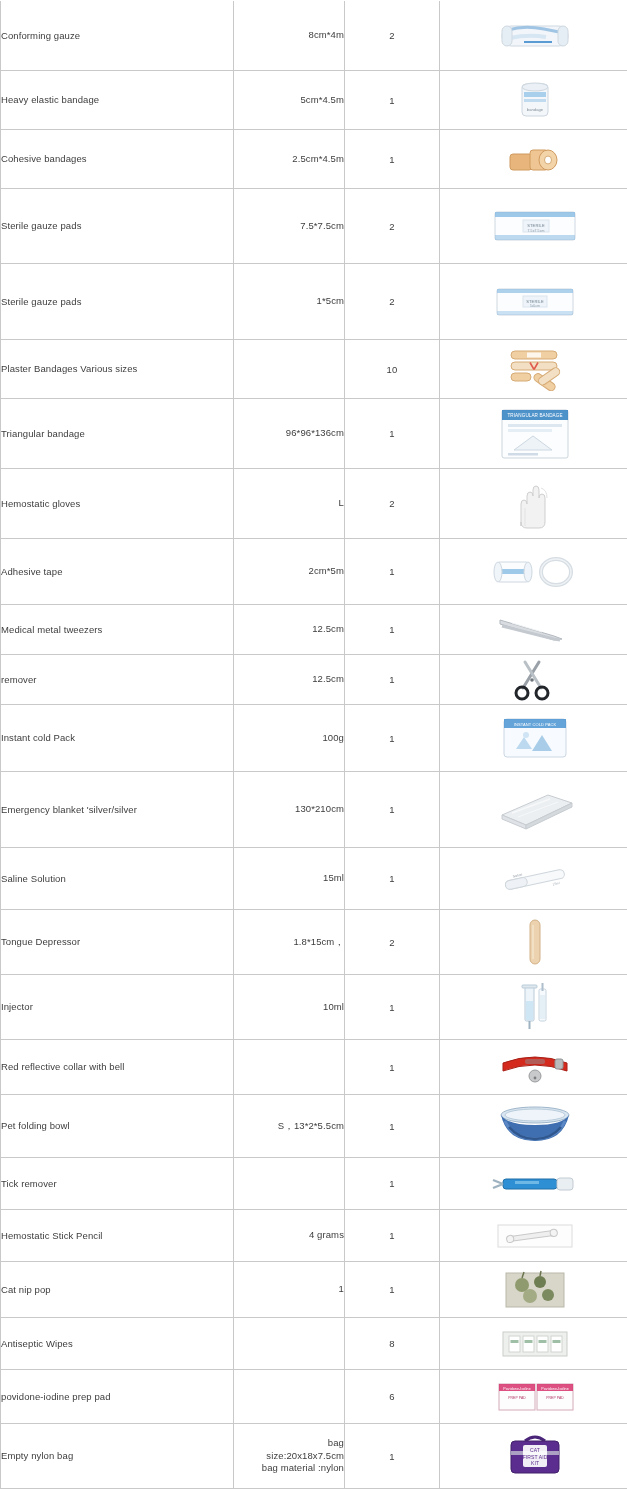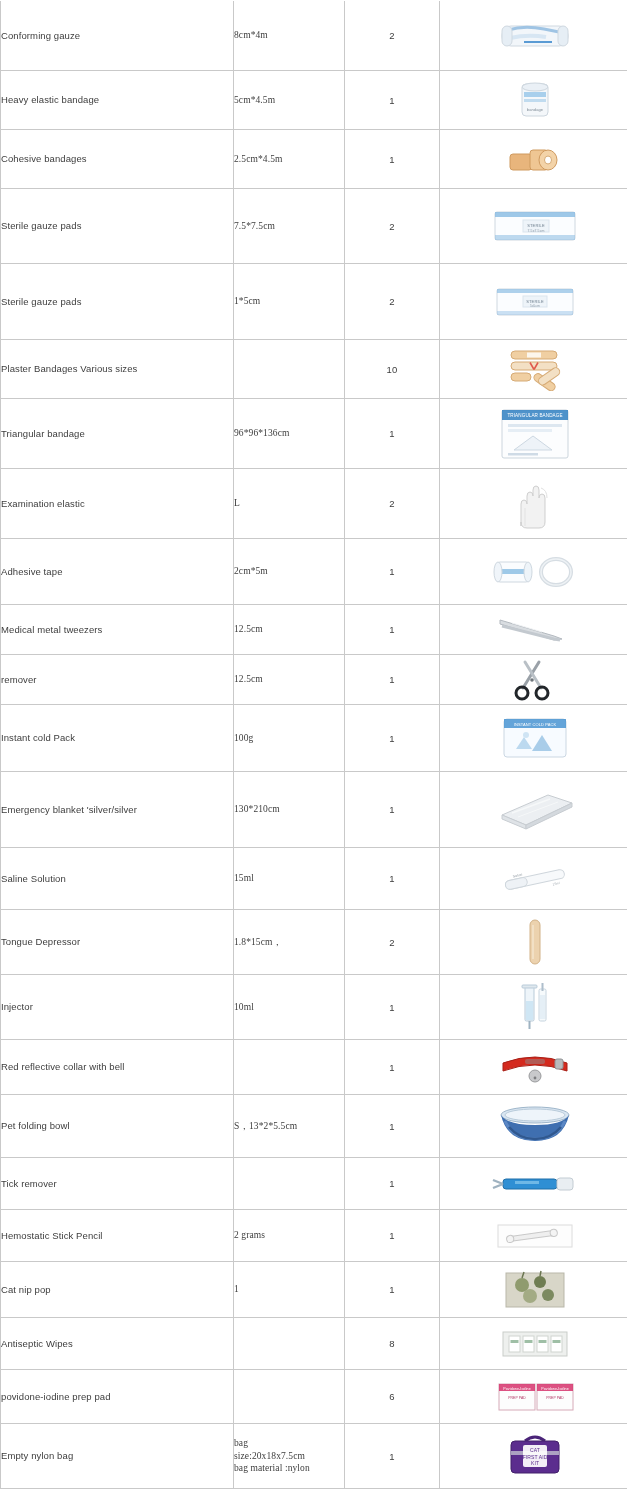--- a/index.html
+++ b/index.html
@@ -35,23 +35,22 @@
     letter-spacing: 0.1px;
   }
   td.c-name {
     width: 232px;
     padding-left: 8px;
     text-align: left;
     line-height: 1.25;
   }
   td.c-size {
     width: 110px;
-    text-align: left;
+    text-align: right;
     line-height: 1.35;
-    font-family: Liberation Serif, serif;
   }
   td.c-qty {
     width: 94px;
     text-align: center;
   }
   td.c-img {
     width: 189px;
     text-align: center;
     padding: 3px 0;
   }
@@ -202,21 +201,21 @@
               <rect x="14" y="18" width="54" height="3" fill="#dde7f0"></rect>
               <rect x="14" y="23" width="44" height="3" fill="#e6eef5"></rect>
               <polygon points="20,44 58,44 39,30" fill="#eef3f8" stroke="#cdd8e2"></polygon>
               <rect x="14" y="47" width="30" height="2.5" fill="#cfdbe6"></rect>
             </svg>
           </div>
         </td>
       </tr>
 
       <tr style="height:70px">
-        <td class="c-name">Examination elastic</td>
+        <td class="c-name">Hemostatic gloves</td>
         <td class="c-size">L</td>
         <td class="c-qty">2</td>
         <td class="c-img">
           <div class="imgbox">
             <svg width="60" height="56" viewBox="0 0 60 56">
               <path d="M16 50 V28 q0-4 3-4 t3 4 v-8 q0-4 3-4 t3 4 v-6 q0-4 3-4 t3 4 v8 q0-4 3-4 t3 4 v24 q0 6-6 6 H22 q-6 0-6-6z" fill="#f2f2f2" stroke="#cfcfcf"></path>
               <path d="M20 50 V32" stroke="#e2e2e2"></path>
               <path d="M36 12 q6 2 6 10" stroke="#e0e0e0" fill="none"></path>
             </svg>
           </div>
@@ -404,21 +403,21 @@
               <rect x="72" y="8" width="16" height="12" rx="3" fill="#e9eef2" stroke="#c3ccd3"></rect>
               <path d="M18 14 L8 10 M18 14 L8 18" stroke="#9fb2c0" stroke-width="2.4"></path>
               <rect x="30" y="11" width="24" height="3" fill="#7fc2ea" opacity="0.8"></rect>
             </svg>
           </div>
         </td>
       </tr>
 
       <tr style="height:52px">
         <td class="c-name">Hemostatic Stick Pencil</td>
-        <td class="c-size">2 grams</td>
+        <td class="c-size">4 grams</td>
         <td class="c-qty">1</td>
         <td class="c-img">
           <div class="imgbox">
             <svg width="86" height="30" viewBox="0 0 86 30">
               <rect x="6" y="4" width="74" height="22" fill="#fdfdfd" stroke="#dcdcdc"></rect>
               <g transform="rotate(-8 43 15)">
                 <rect x="18" y="12" width="44" height="5" rx="2.5" fill="#efefef" stroke="#c9c9c9"></rect>
                 <circle cx="18" cy="14.5" r="3.6" fill="#f4f4f4" stroke="#c9c9c9"></circle>
                 <circle cx="62" cy="14.5" r="3.6" fill="#f4f4f4" stroke="#c9c9c9"></circle>
               </g>

